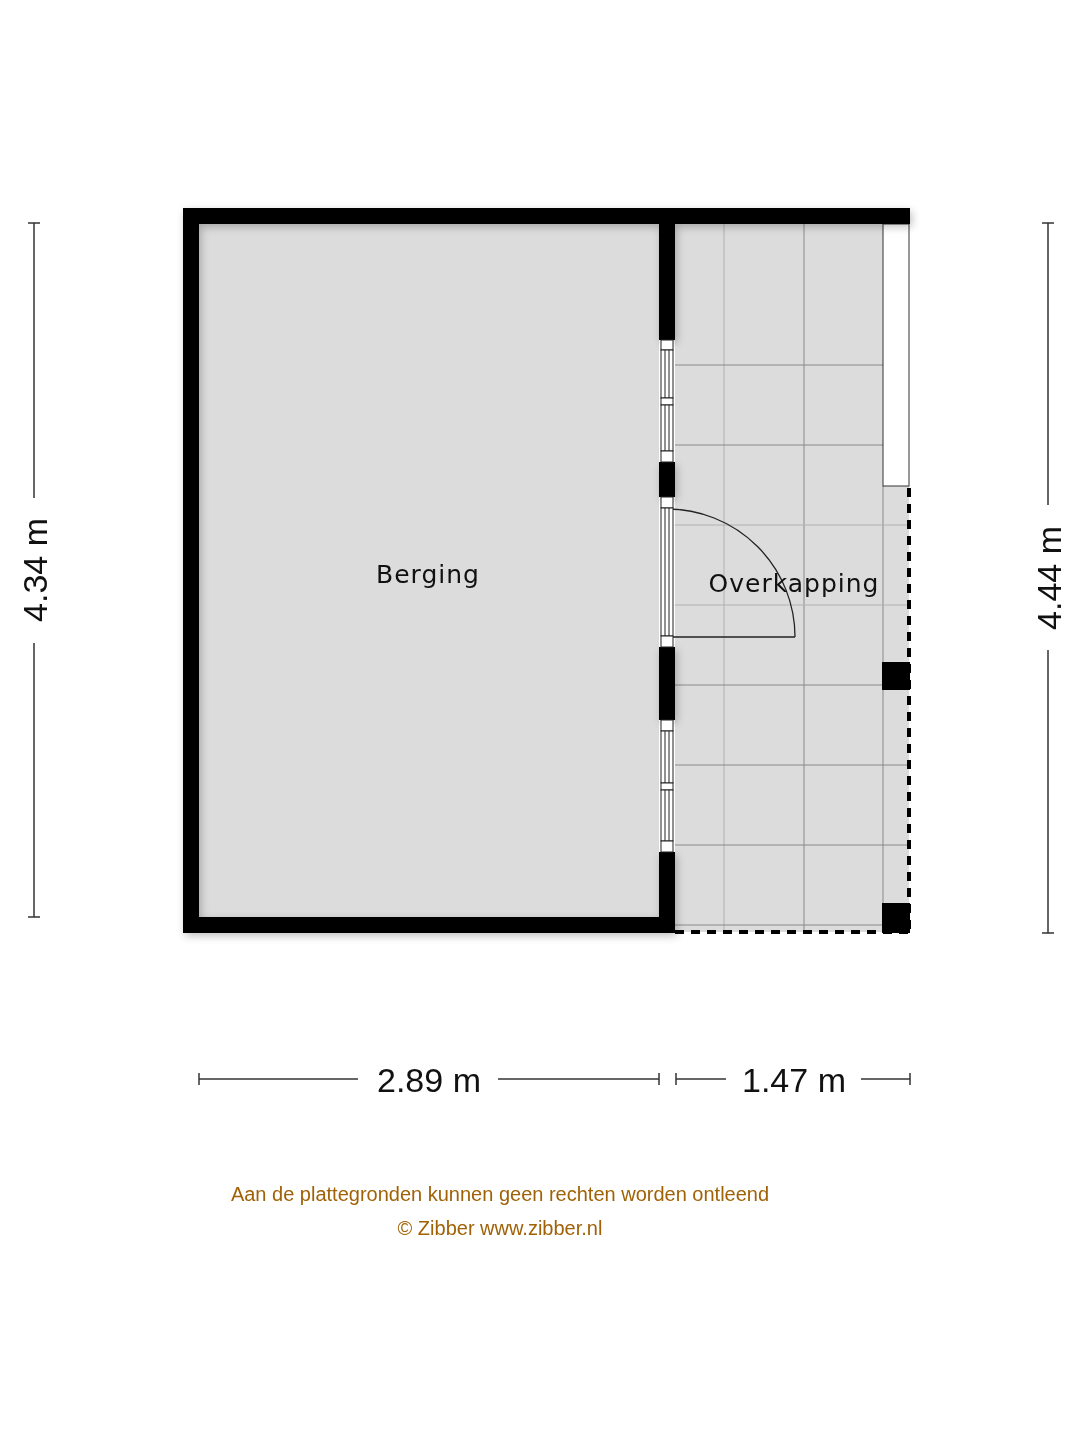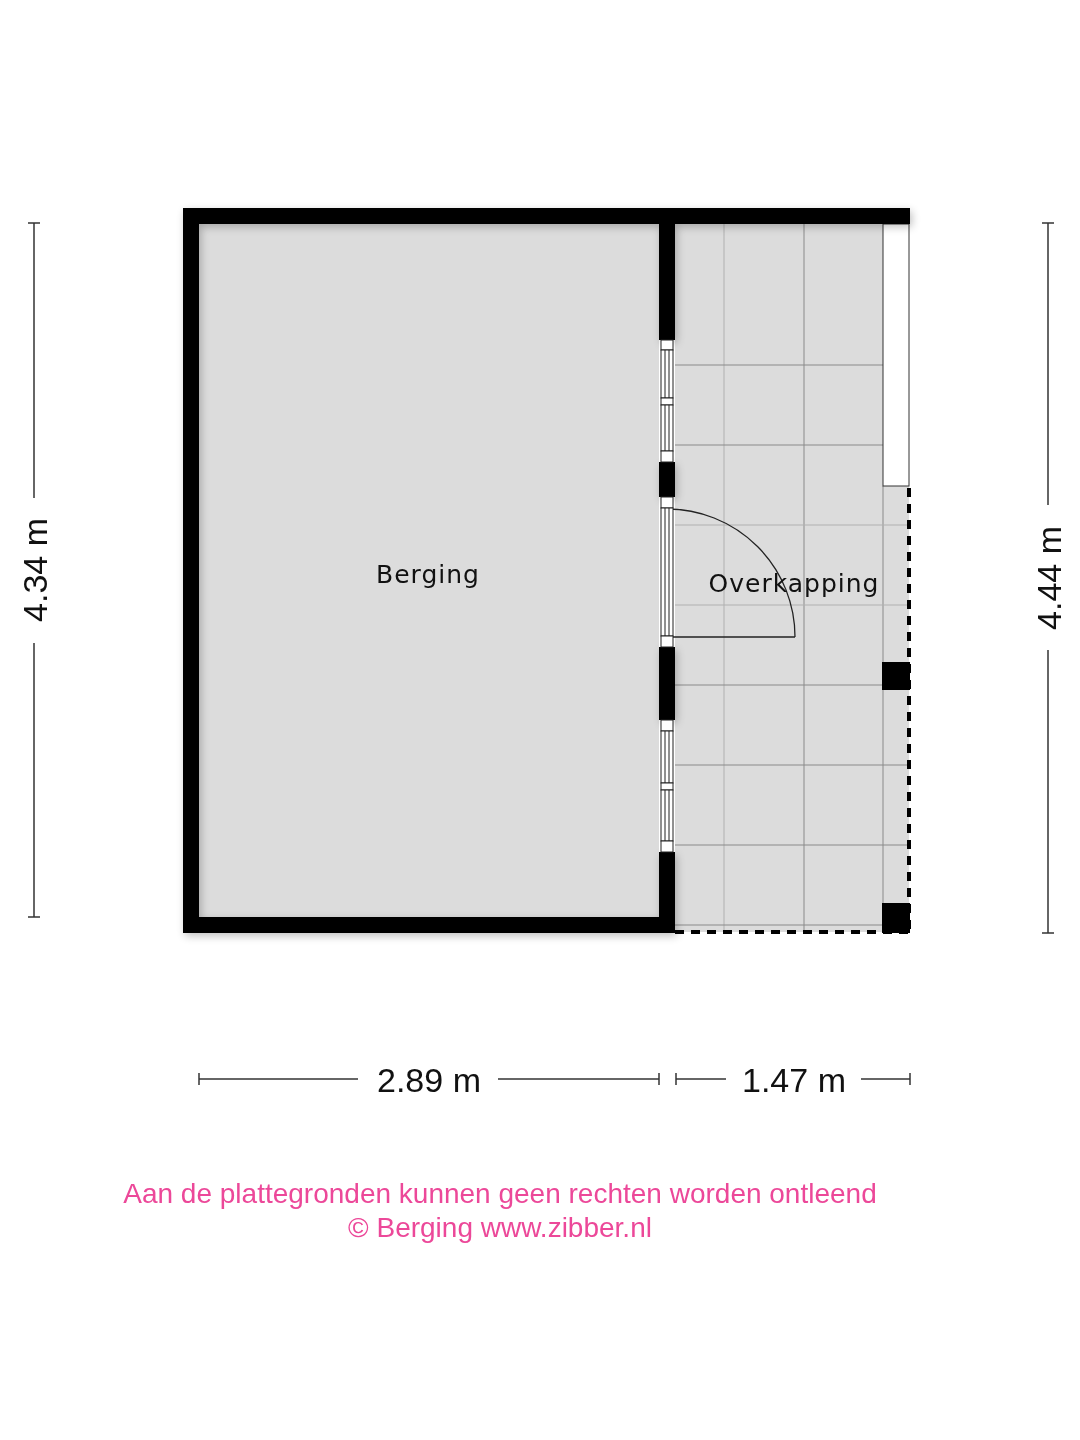--- a/index.html
+++ b/index.html
@@ -1,20 +1,20 @@
 <!DOCTYPE html>
 <html><head>
 <meta charset="utf-8">
 <style>
   html, body { margin: 0; padding: 0; background: #ffffff; }
   body { width: 1080px; height: 1440px; position: relative; overflow: hidden; font-family: "Liberation Sans", sans-serif; }
   #plan { position: absolute; left: 0; top: 0; width: 1080px; height: 1440px; }
   .room-label { font-family: "DejaVu Sans", sans-serif; font-size: 25px; fill: #111; letter-spacing: 1px; }
   .dim-label { font-family: "Liberation Sans", sans-serif; font-size: 34px; fill: #111; }
-  .footer { position: absolute; left: 0; width: 1000px; text-align: center; font-family: "Liberation Sans", sans-serif; font-size: 28px; color: #ec4899; line-height: 34px; }
+  .footer { position: absolute; left: 0; width: 1000px; text-align: center; font-family: "Liberation Sans", sans-serif; font-size: 20px; color: #a16207; line-height: 34px; }
   #disclaimer { top: 1177px; }
   #copyright { top: 1211px; }
 </style>
 </head>
 <body>
 
 <svg id="plan" viewBox="0 0 1080 1440" xmlns="http://www.w3.org/2000/svg">
   <defs>
     <filter id="shadow" x="-5%" y="-5%" width="110%" height="110%">
       <feGaussianBlur in="SourceAlpha" stdDeviation="4"></feGaussianBlur>
@@ -135,13 +135,13 @@
   <g stroke="#333" stroke-width="1.5">
     <line x1="676" y1="1073" x2="676" y2="1085"></line>
     <line x1="676" y1="1079" x2="726" y2="1079"></line>
     <line x1="861" y1="1079" x2="910" y2="1079"></line>
     <line x1="910" y1="1073" x2="910" y2="1085"></line>
   </g>
   <text class="dim-label" x="794" y="1092" text-anchor="middle">1.47 m</text>
 </svg>
 
 <div class="footer" id="disclaimer">Aan de plattegronden kunnen geen rechten worden ontleend</div>
-<div class="footer" id="copyright">© Berging www.zibber.nl</div>
+<div class="footer" id="copyright">© Zibber www.zibber.nl</div>
 
 </body></html>

